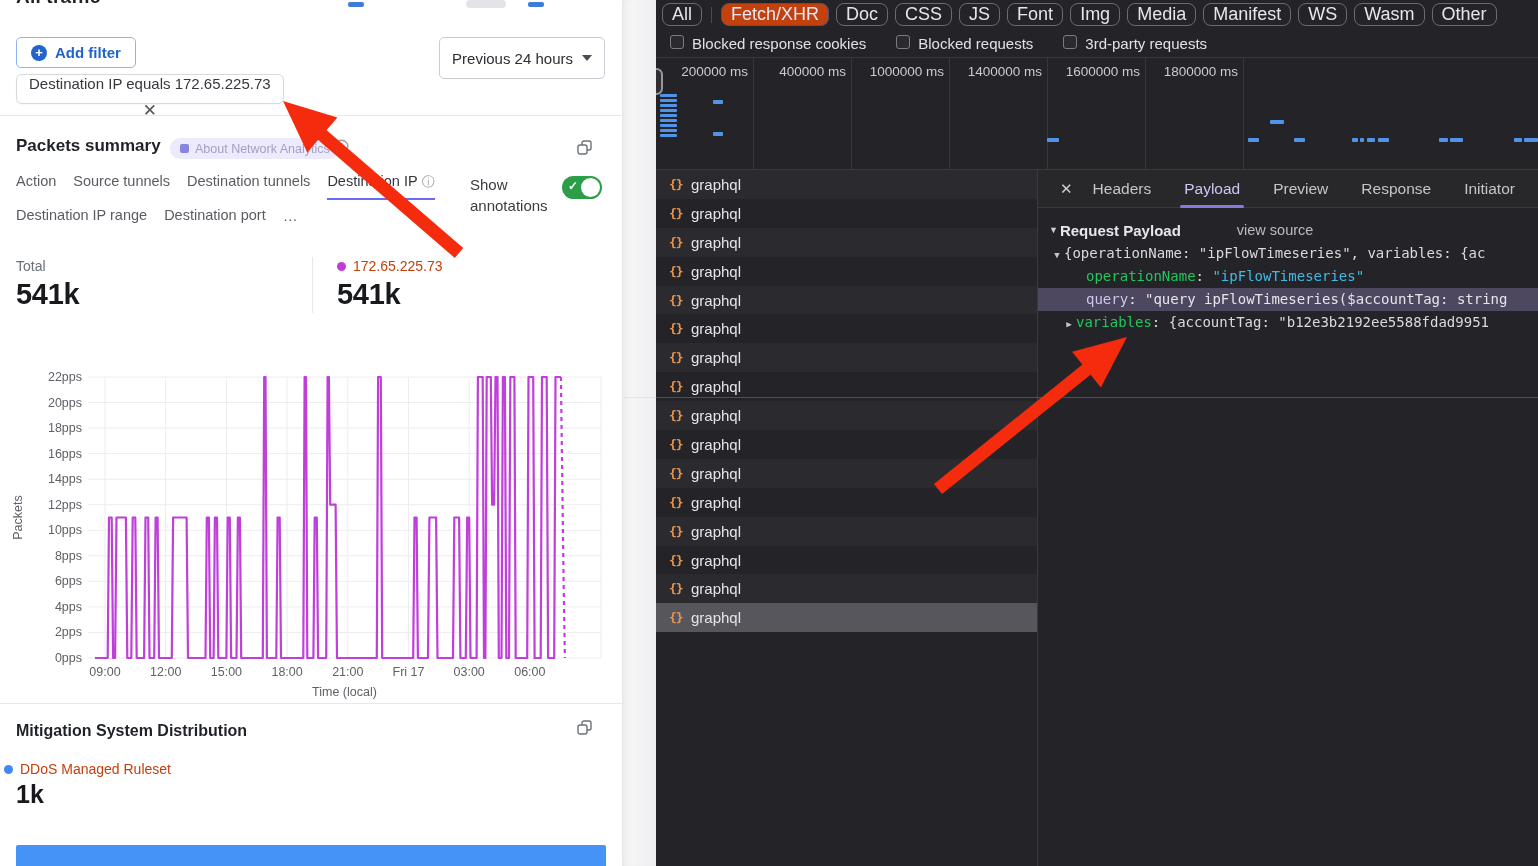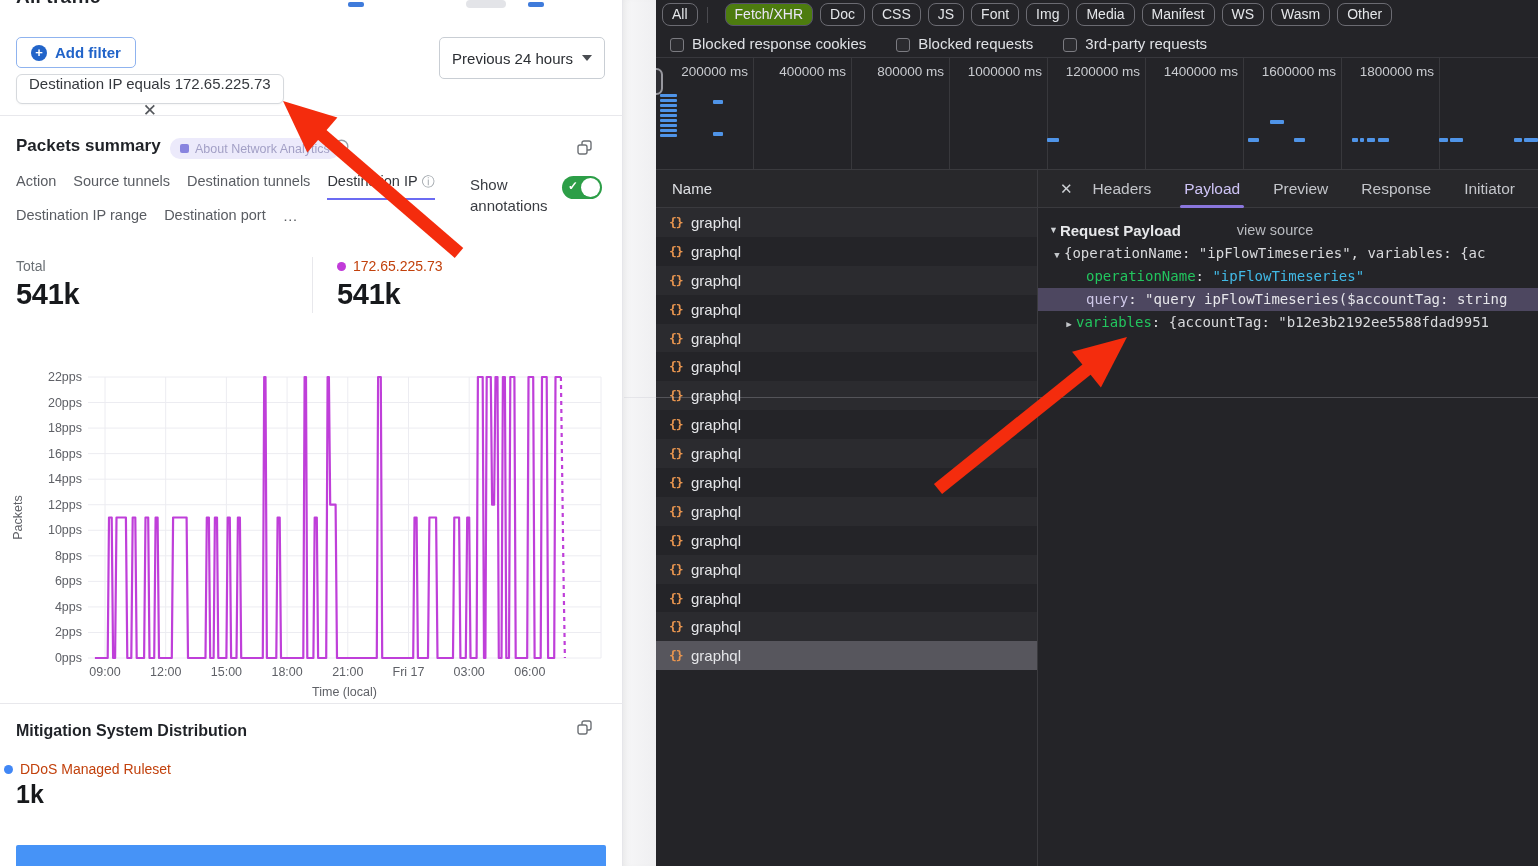--- a/index.html
+++ b/index.html
@@ -62,26 +62,26 @@
 
   .mit-legend { position:absolute; left:4px; top:761px; font-size:14px; color:#c2410c; }
   .mit-value { position:absolute; left:16px; top:780px; font-size:25px; font-weight:700; color:#17191c; }
   .mit-bar { position:absolute; left:16px; top:845px; height:28px; border-radius:2px 2px 0 0; }
 
   
   .devtools { position:absolute; left:656px; top:0; width:882px; height:866px;
               background:#242428; color:#dfe1e5; }
   .pill-row { display:flex; align-items:center; gap:7px; padding:3px 0 3px 6px; height:29px; }
   .pill { height:23px; line-height:20px; padding:0 9px; border:1.5px solid #6b6b72; border-radius:8px;
-          font-size:14px; color:#e4e6e9; cursor:pointer; white-space:nowrap; }
-  .pill.active { background:#4d7c0f; border-color:#56506e; color:#eae6f8;margin-left:8px; }
+          font-size:18px; color:#e4e6e9; cursor:pointer; white-space:nowrap; }
+  .pill.active { background:#c2410c; border-color:#56506e; color:#eae6f8; }
   .pill-sep { width:1px; height:16px; background:#4a4a4f; margin:0 2px; }
   .check-row { display:flex; align-items:center; gap:30px; height:28px; padding-left:14px;
                font-size:15px; color:#dfe1e5; }
-  .check-item { display:flex; align-items:flex-end; gap:8px; cursor:pointer; }
+  .check-item { display:flex; align-items:flex-start; gap:8px; cursor:pointer; }
   .cb { width:14px; height:14px; border:1.5px solid #7b7b81; border-radius:3px; background:#2b2b2f; }
 
   .timeline { position:relative; height:113px; border-top:1px solid #38383d; border-bottom:1px solid #3a3a3e;
               display:flex; overflow:hidden; }
   .tl-cell { flex:0 0 98px; border-right:1px solid #38383c; font-size:13.5px; color:#c9cbd0;
              text-align:right; padding:6px 5px 0 0; white-space:nowrap; }
   .tl-mark { position:absolute; background:#4f94e8; border-radius:1px; }
   .tl-handle { position:absolute; left:-6px; top:10px; width:13px; height:27px; border-radius:7px;
                border:2px solid #97979e; background:#2e2e33; }
 
@@ -296,23 +296,21 @@
         <label class="check-item">
           <span class="cb"></span>
           <span>3rd-party requests</span>
         </label>
       </div>
 
     <div class="timeline" id="timeline">
       <div class="tl-handle"></div>
     <div class="tl-cell">200000 ms</div>
         <div class="tl-cell">400000 ms</div>
-        <div class="tl-cell">800000 ms</div>
         <div class="tl-cell">1000000 ms</div>
-        <div class="tl-cell">1200000 ms</div>
         <div class="tl-cell">1400000 ms</div>
         <div class="tl-cell">1600000 ms</div>
         <div class="tl-cell">1800000 ms</div>
         <span class="tl-mark" style="left: 4px; top: 36px; width: 17px; height: 3px; background: rgb(79, 148, 232);"></span>
         <span class="tl-mark" style="left: 4px; top: 41px; width: 17px; height: 3px; background: rgb(79, 148, 232);"></span>
         <span class="tl-mark" style="left: 4px; top: 46px; width: 17px; height: 3px; background: rgb(79, 148, 232);"></span>
         <span class="tl-mark" style="left: 4px; top: 51px; width: 17px; height: 3px; background: rgb(79, 148, 232);"></span>
         <span class="tl-mark" style="left: 4px; top: 56px; width: 17px; height: 3px; background: rgb(79, 148, 232);"></span>
         <span class="tl-mark" style="left: 4px; top: 61px; width: 17px; height: 3px; background: rgb(79, 148, 232);"></span>
         <span class="tl-mark" style="left: 4px; top: 66px; width: 17px; height: 3px; background: rgb(79, 148, 232);"></span>
@@ -329,21 +327,20 @@
         <span class="tl-mark" style="left: 711px; top: 80px; width: 8px; height: 4px; background: rgb(79, 148, 232);"></span>
         <span class="tl-mark" style="left: 722px; top: 80px; width: 11px; height: 4px; background: rgb(79, 148, 232);"></span>
         <span class="tl-mark" style="left: 783px; top: 80px; width: 9px; height: 4px; background: rgb(79, 148, 232);"></span>
         <span class="tl-mark" style="left: 794px; top: 80px; width: 13px; height: 4px; background: rgb(79, 148, 232);"></span>
         <span class="tl-mark" style="left: 858px; top: 80px; width: 8px; height: 4px; background: rgb(79, 148, 232);"></span>
         <span class="tl-mark" style="left: 868px; top: 80px; width: 14px; height: 4px; background: rgb(79, 148, 232);"></span>
       </div>
 
     <div class="net-split">
       <div class="name-col">
-        <div class="name-header">Name</div>
         <div id="req-rows">
             <div class="req-row odd">
               <span class="json-ico">{}</span>
               <span>graphql</span>
             </div>
             <div class="req-row even">
               <span class="json-ico">{}</span>
               <span>graphql</span>
             </div>
             <div class="req-row odd">

